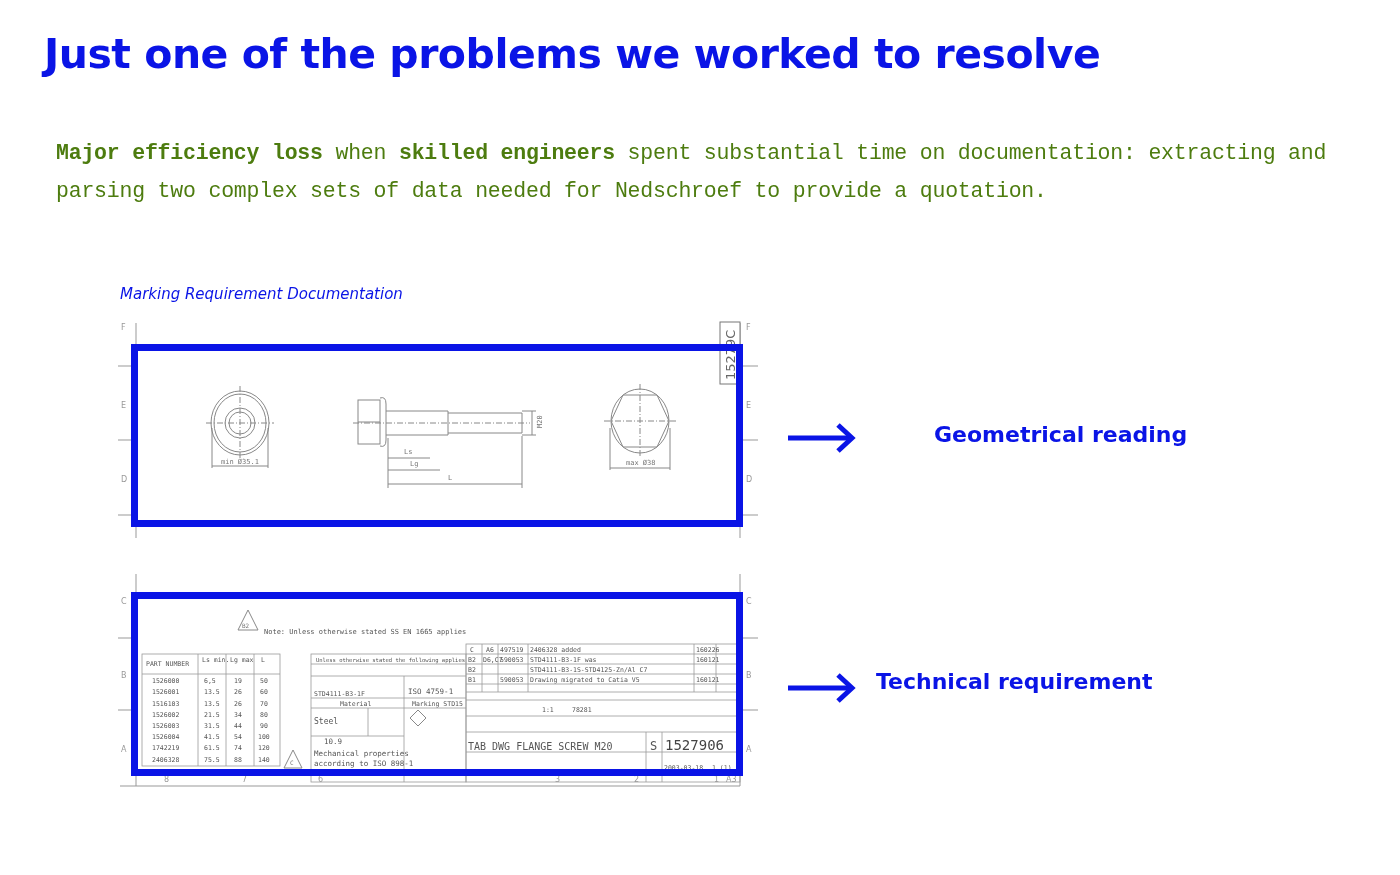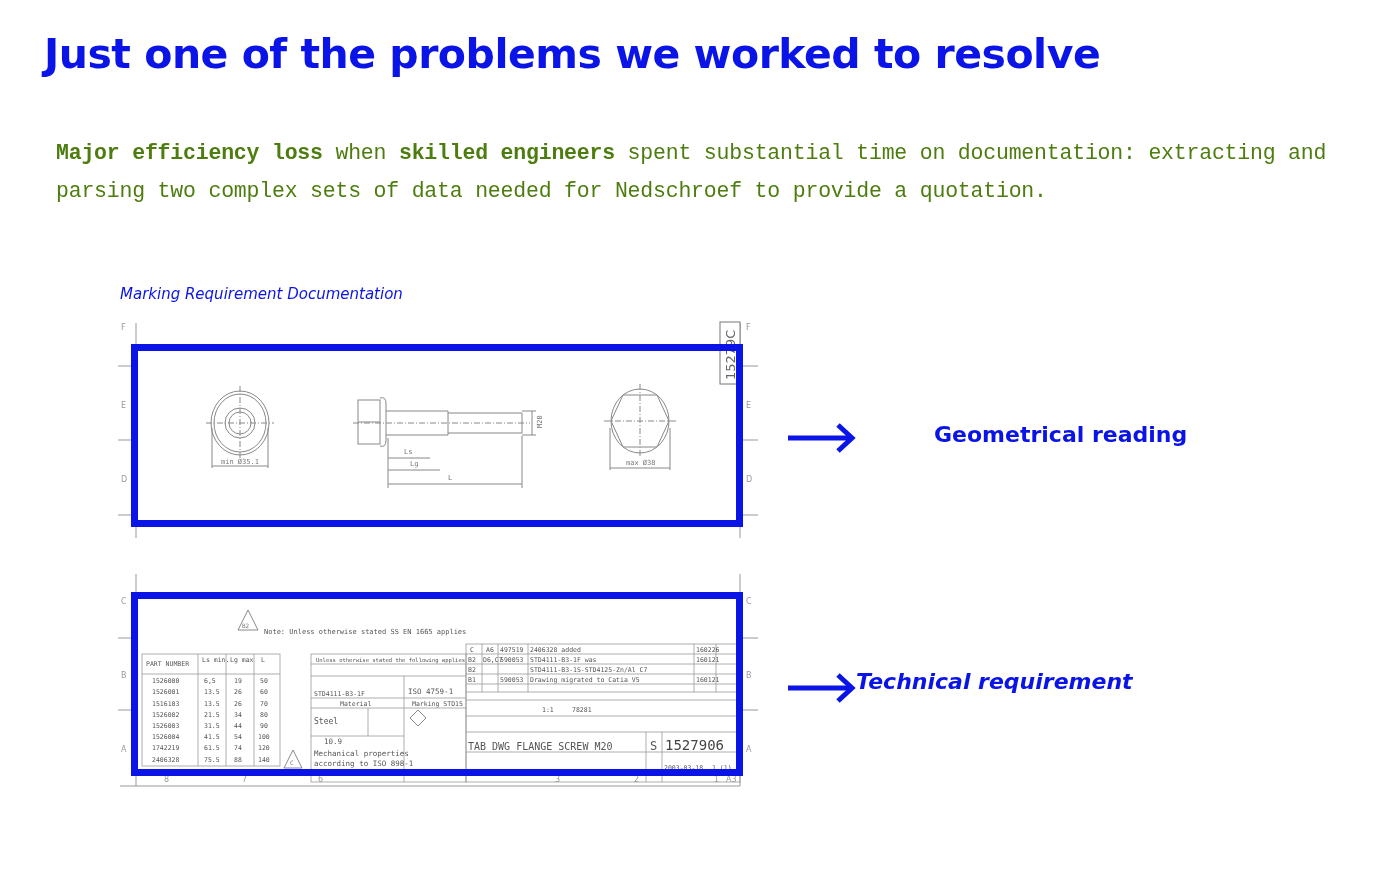--- a/index.html
+++ b/index.html
@@ -263,13 +263,13 @@
 <svg class="arrow" style="left:786px; top:420px;" viewBox="0 0 72 36">
   <line x1="2" y1="18" x2="66" y2="18" stroke="#0a14e6" stroke-width="5"></line>
   <polyline points="52,5 66,18 52,31" fill="none" stroke="#0a14e6" stroke-width="5"></polyline>
 </svg>
 <div class="label" style="left:910px; top:422px;margin-left:24px;">Geometrical reading</div>
 
 <svg class="arrow" style="left:786px; top:670px;" viewBox="0 0 72 36">
   <line x1="2" y1="18" x2="66" y2="18" stroke="#0a14e6" stroke-width="5"></line>
   <polyline points="52,5 66,18 52,31" fill="none" stroke="#0a14e6" stroke-width="5"></polyline>
 </svg>
-<div class="label" style="left:856px; top:669px;font-style:italic;">Technical requirement</div>
+<div class="label" style="left:876px; top:669px;">Technical requirement</div>
 
 </body></html>

